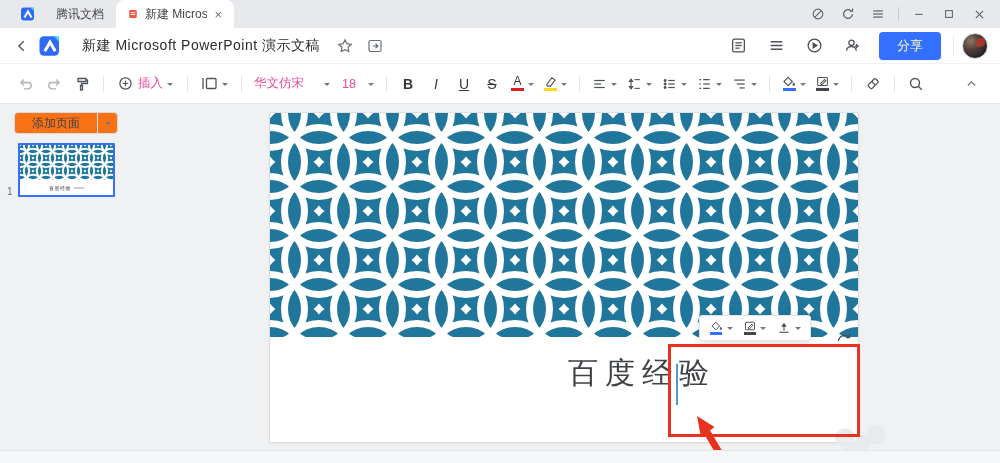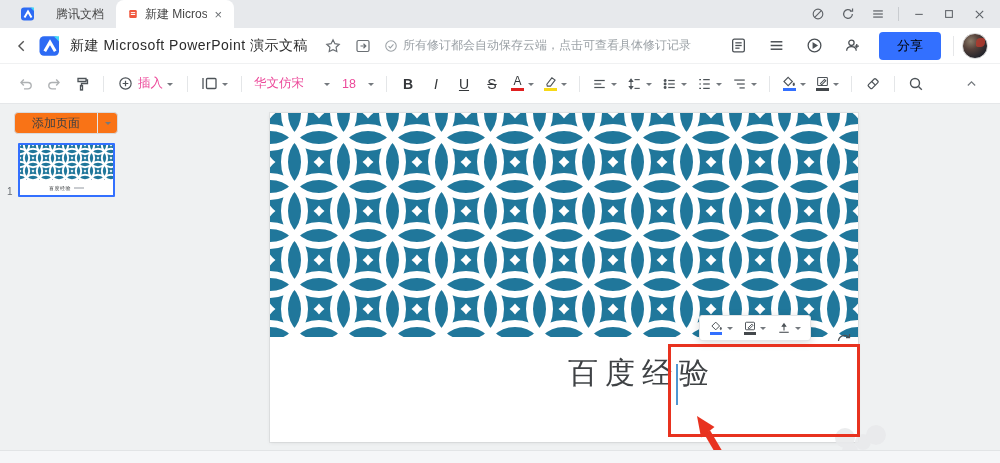--- a/index.html
+++ b/index.html
@@ -13,25 +13,25 @@
   .tab.inactive { margin-left:8px; width:108px; }
   .tab.active { width:118px; background:#ffffff; border-radius:8px 8px 0 0; }
   .tab-close { margin-left:auto; color:#6b6f73; font-size:13px; line-height:1; cursor:pointer; }
   .winctl { margin-left:auto; display:flex; align-items:center; height:28px; padding-right:8px; gap:4px; }
   .winbtn { width:26px; height:24px; display:flex; align-items:center; justify-content:center; }
   .winsep { width:1px; height:14px; background:#c9ccd0; margin:0 3px; }
 
   
   .titlebar { position:absolute; left:0; top:28px; width:1000px; height:36px; background:#fff; display:flex; align-items:center; padding:0 12px; border-bottom:1px solid #f0f1f2; }
   .back { width:20px; height:20px; display:flex; align-items:center; justify-content:center; }
-  .doc-title { font-size:14px; color:#2b2b2b; margin:0 10px 0 8px; letter-spacing:0.5px; }
+  .doc-title { font-size:14px; color:#2b2b2b; margin:0 10px 0 20px; letter-spacing:0.5px; }
   .tb-ic { width:24px; height:24px; display:flex; align-items:center; justify-content:center; margin:0 3px; }
   .autosave { display:flex; align-items:center; gap:5px; margin-left:6px; font-size:12px; color:#9ba1a6; }
   .titlebar-right { margin-left:auto; display:flex; align-items:center; gap:8px; }
-  .share-btn { background:#3370FF; color:#000000; font-size:13px; padding:5px 18px; border-radius:4px; border:none; margin:0 4px; cursor:pointer; }
+  .share-btn { background:#3370FF; color:#fef9c3; font-size:13px; padding:5px 18px; border-radius:4px; border:none; margin:0 4px; cursor:pointer; }
   .tdiv { width:1px; height:20px; background:#e6e7e9; }
   .avatar { width:26px; height:26px; border-radius:50%; background:radial-gradient(circle at 32% 30%, #8a7a68 0%, #55413a 35%, #23242b 75%); border:1px solid #d8d8d8; position:relative; overflow:hidden; }
   .avatar::after { content:""; position:absolute; left:13px; top:4px; width:9px; height:9px; background:#b33a2e; border-radius:50% 20% 50% 20%; opacity:.85; }
 
   
   .toolbar { position:absolute; left:0; top:64px; width:1000px; height:40px; background:#fff; border-bottom:1px solid #e5e7e9; display:flex; align-items:center; padding:0 12px; }
   .tbtn { height:28px; min-width:26px; display:flex; align-items:center; justify-content:center; border-radius:3px; margin:0 1px; cursor:pointer; }
   .sep { width:1px; height:16px; background:#e4e6e8; margin:0 7px; flex:none; }
   .crt { width:0; height:0; border:3.5px solid transparent; border-top-color:#74797e; margin-left:4px; transform:translateY(2px); }
   .lbl { font-size:12.5px; color:#ec4899; }
@@ -147,27 +147,20 @@
         <svg width="16" height="16" viewBox="0 0 16 16" fill="none" stroke="#6a6f74" stroke-width="1.2">
           <path d="M8 1.8 l1.9 3.9 4.3.6 -3.1 3 .7 4.2 L8 11.6 4.2 13.5 l.7-4.2 -3.1-3 4.3-.6z"></path>
         </svg>
       </div>
     <div class="tb-ic">
         <svg width="16" height="16" viewBox="0 0 16 16" fill="none" stroke="#6a6f74" stroke-width="1.2">
           <rect x="2" y="2.5" width="12" height="11" rx="1.5"></rect>
           <path d="M5.5 8 h5 M8.5 5.8 L10.8 8 L8.5 10.2"></path>
         </svg>
       </div>
-    <div class="autosave">
-      <svg width="14" height="14" viewBox="0 0 16 16" fill="none" stroke="#9ba1a6" stroke-width="1.2">
-          <circle cx="8" cy="8" r="6"></circle>
-          <path d="M5.2 8.2 L7.2 10.2 L10.8 6.2"></path>
-        </svg>
-      <span>所有修订都会自动保存云端，点击可查看具体修订记录</span>
-    </div>
     <div class="titlebar-right">
       <div class="tb-ic">
           <svg width="17" height="17" viewBox="0 0 16 16" fill="none" stroke="#4a4f54" stroke-width="1.2">
             <rect x="2.5" y="2" width="11" height="12" rx="1.5"></rect>
             <line x1="5" y1="5.5" x2="11" y2="5.5"></line>
             <line x1="5" y1="8" x2="11" y2="8"></line>
             <line x1="5" y1="10.5" x2="9" y2="10.5"></line>
           </svg>
         </div>
       <div class="tb-ic">

